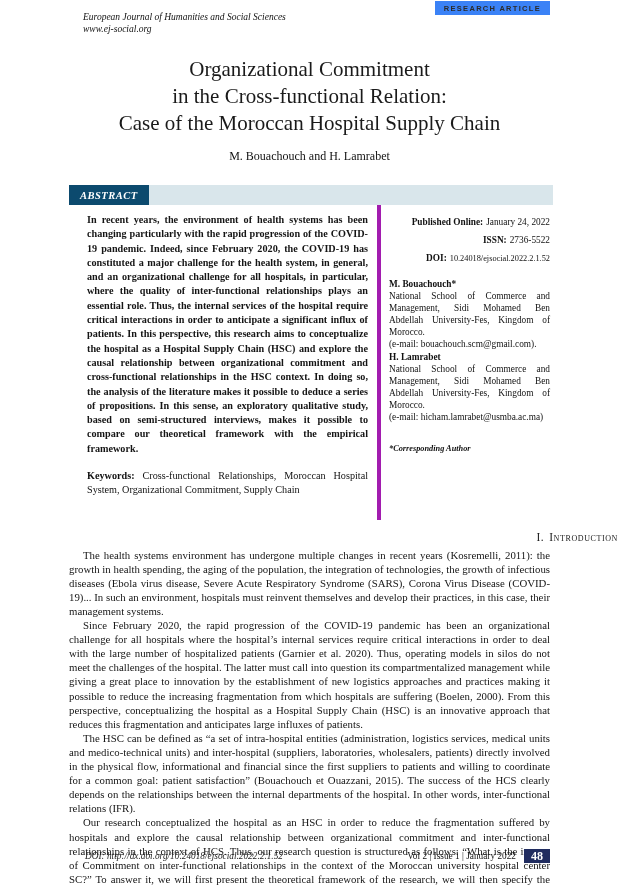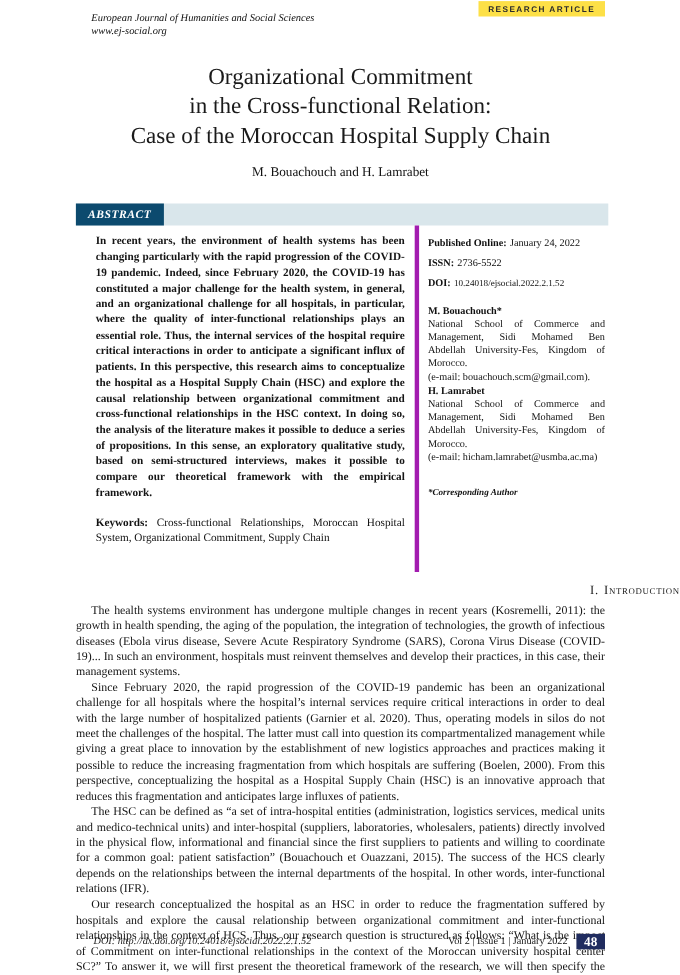--- a/index.html
+++ b/index.html
@@ -7,21 +7,21 @@
     position:relative;
     width:618px;height:886px;
     background:#ffffff;
     font-family:"Liberation Serif","DejaVu Serif",serif;
     color:#111;
     overflow:hidden;
   }
   
   .badge{
     position:absolute;top:1px;right:68px;
-    background:#fde047;color:#2b2b2b;
+    background:#3b82f6;color:#2b2b2b;
     font-family:"Liberation Sans","DejaVu Sans",sans-serif;
     font-size:7.5px;font-weight:bold;letter-spacing:1.3px;
     padding:3px 9px 2px 9px;
   }
   .journal-head{position:absolute;top:11px;left:83px;font-style:italic;font-size:9.5px;line-height:12px;}
   
   .title-block{padding:56px 68px 0 69px;text-align:center;}
   .title-line{display:block;font-size:21px;line-height:27px;font-weight:normal;color:#1a1a1a;}
   .authors-line{padding:12px 68px 0 69px;text-align:center;font-size:12px;}
   
@@ -45,21 +45,21 @@
   .abs-text{
     margin:0;font-size:10.2px;font-weight:bold;line-height:14.3px;
     text-align:justify;color:#151515;
   }
   .kw{margin:13px 0 0 0;font-size:10.2px;line-height:14.3px;text-align:justify;}
   .kw .kw-label{font-weight:bold;}
   .abs-right{
     flex:1;box-sizing:border-box;padding:11px 0 0 8px;
     font-size:9.3px;line-height:12px;
   }
-  .meta-row{margin:0 0 6px 0;}
+  .meta-row{margin:0 0 6px 0;text-align:right;}
   .meta-row b{font-weight:bold;}
   .meta-row .v{margin-left:3px;}
   .doi-small{font-size:8.3px;}
   .auth-block{margin-top:13px;font-family:Liberation Serif, serif;}
   .a-name{margin:0;font-weight:bold;}
   .a-aff{margin:0;text-align:justify;}
   .a-email{margin:0 0 1px 0;}
   .corresponding{margin:20px 0 0 0;font-size:8.3px;font-weight:bold;font-style:italic;}
   
   .sec-head{margin-top:11px;text-align:right;font-size:11.5px;color:#1a1a1a;}

